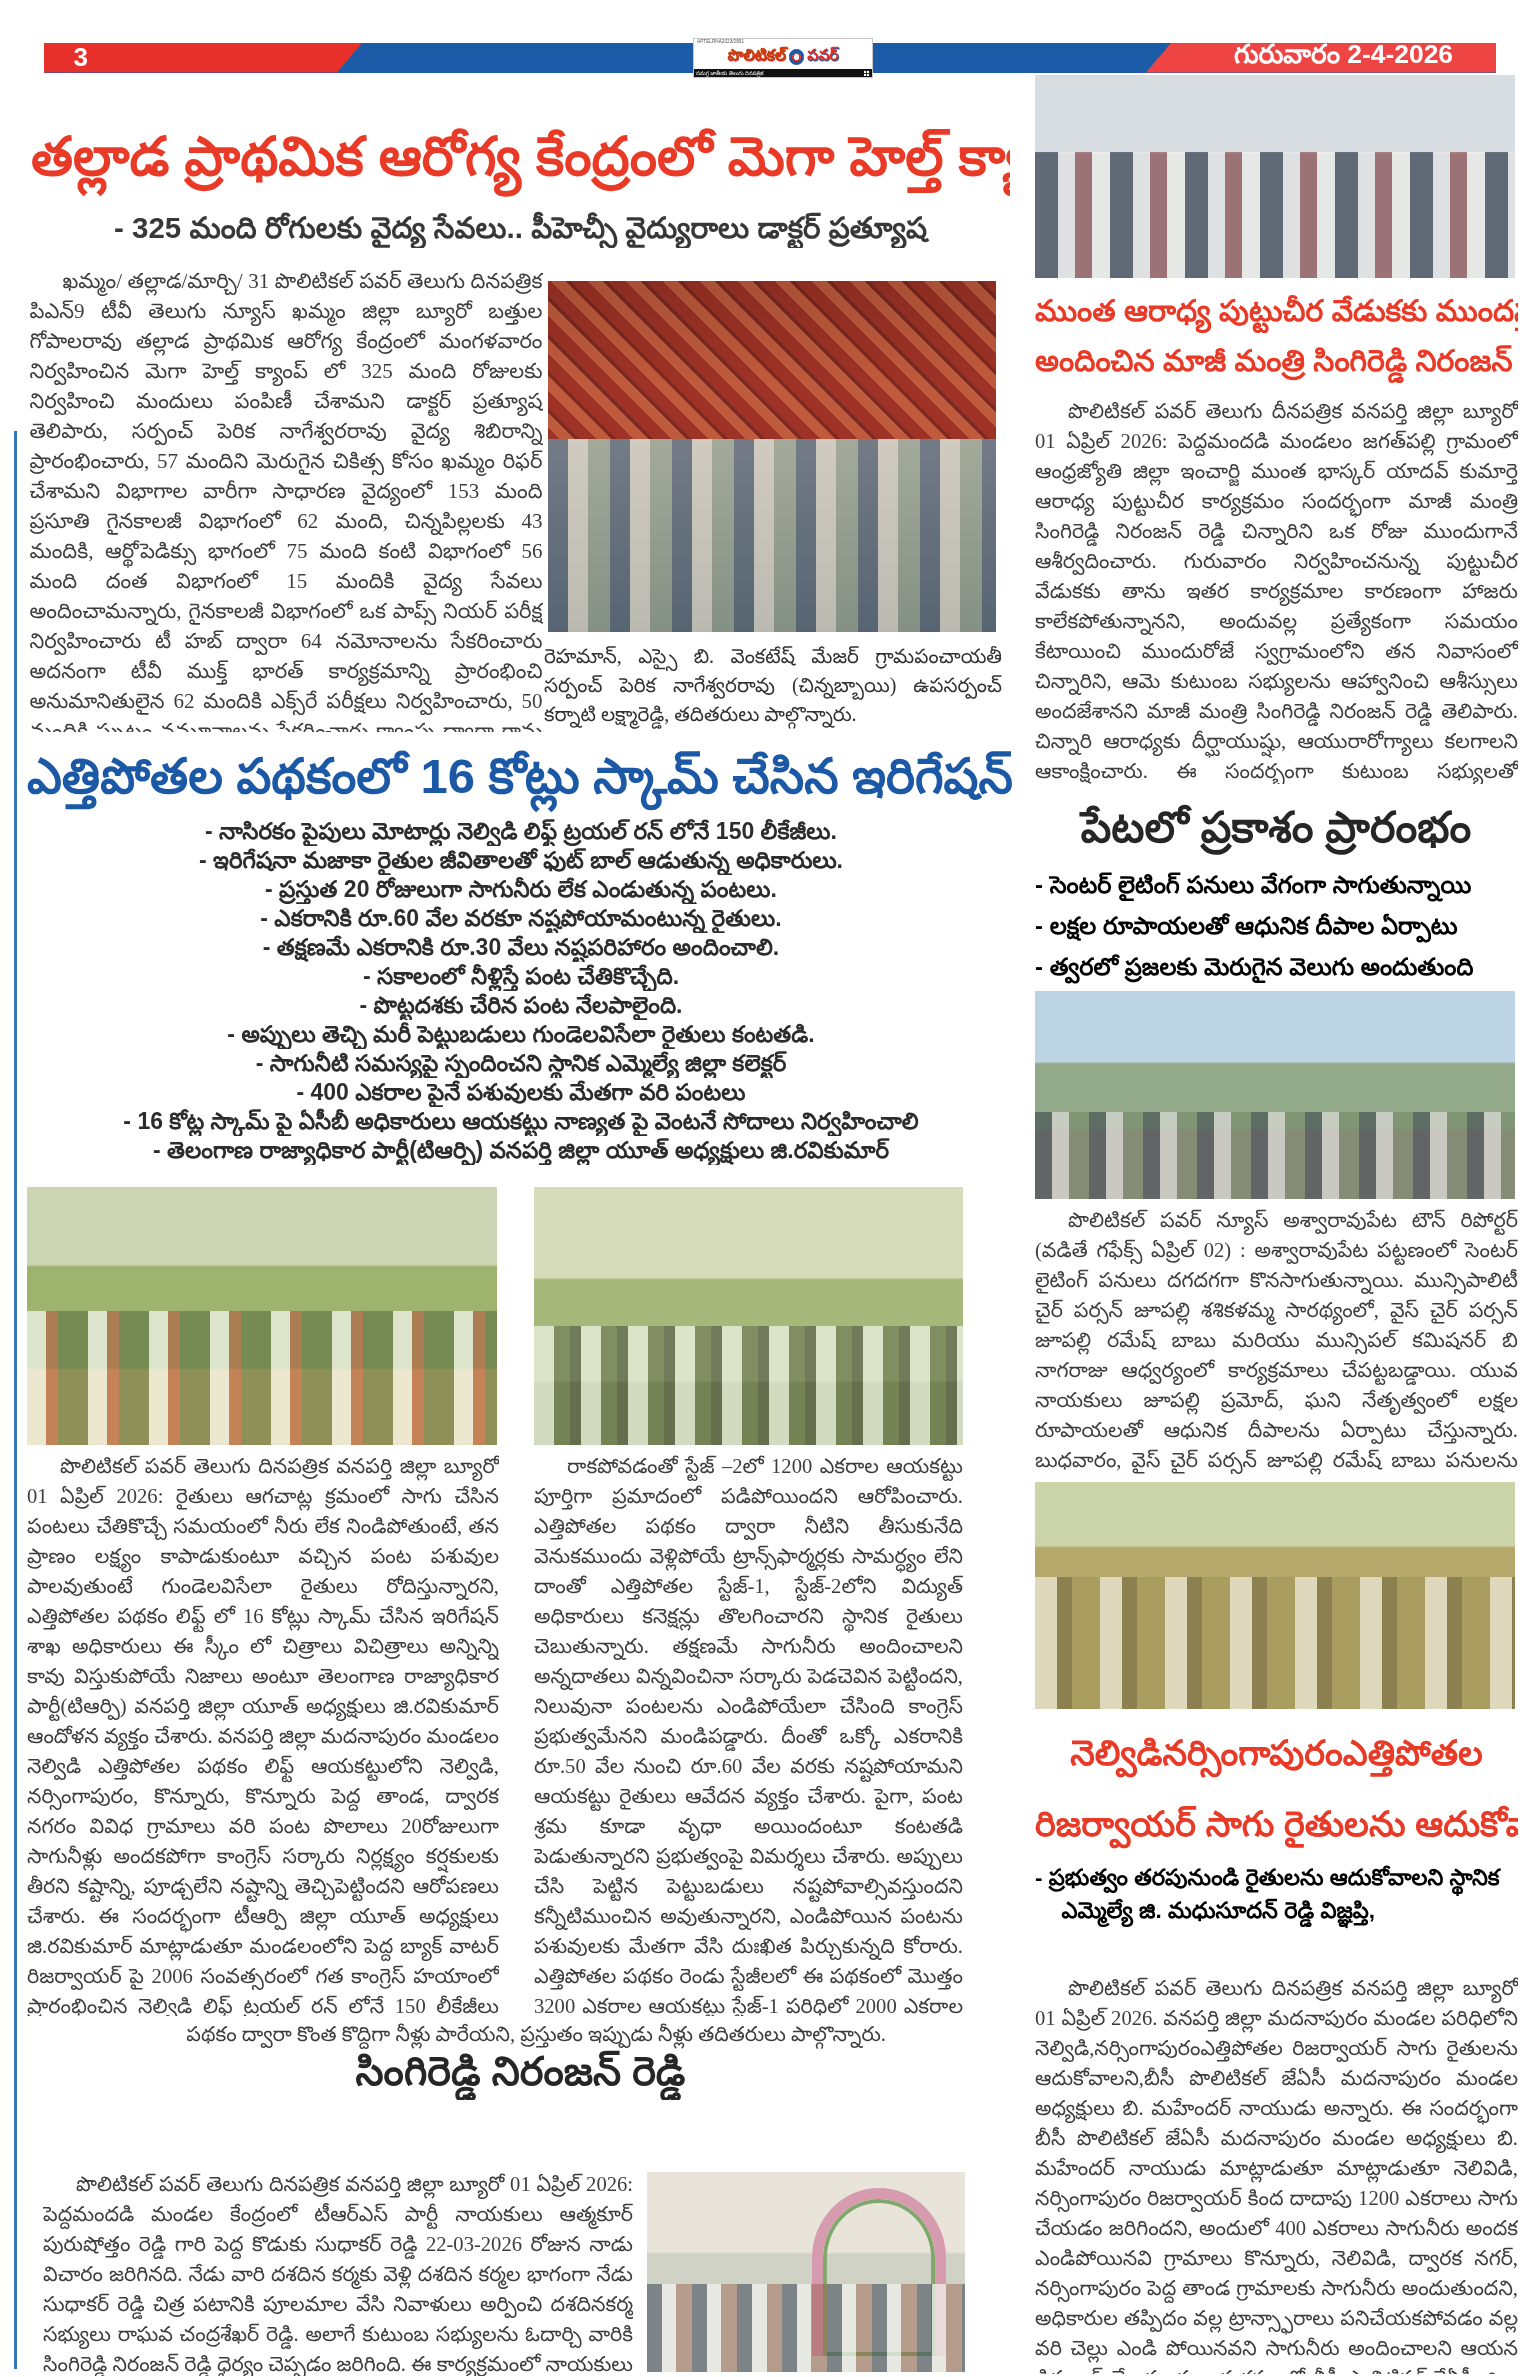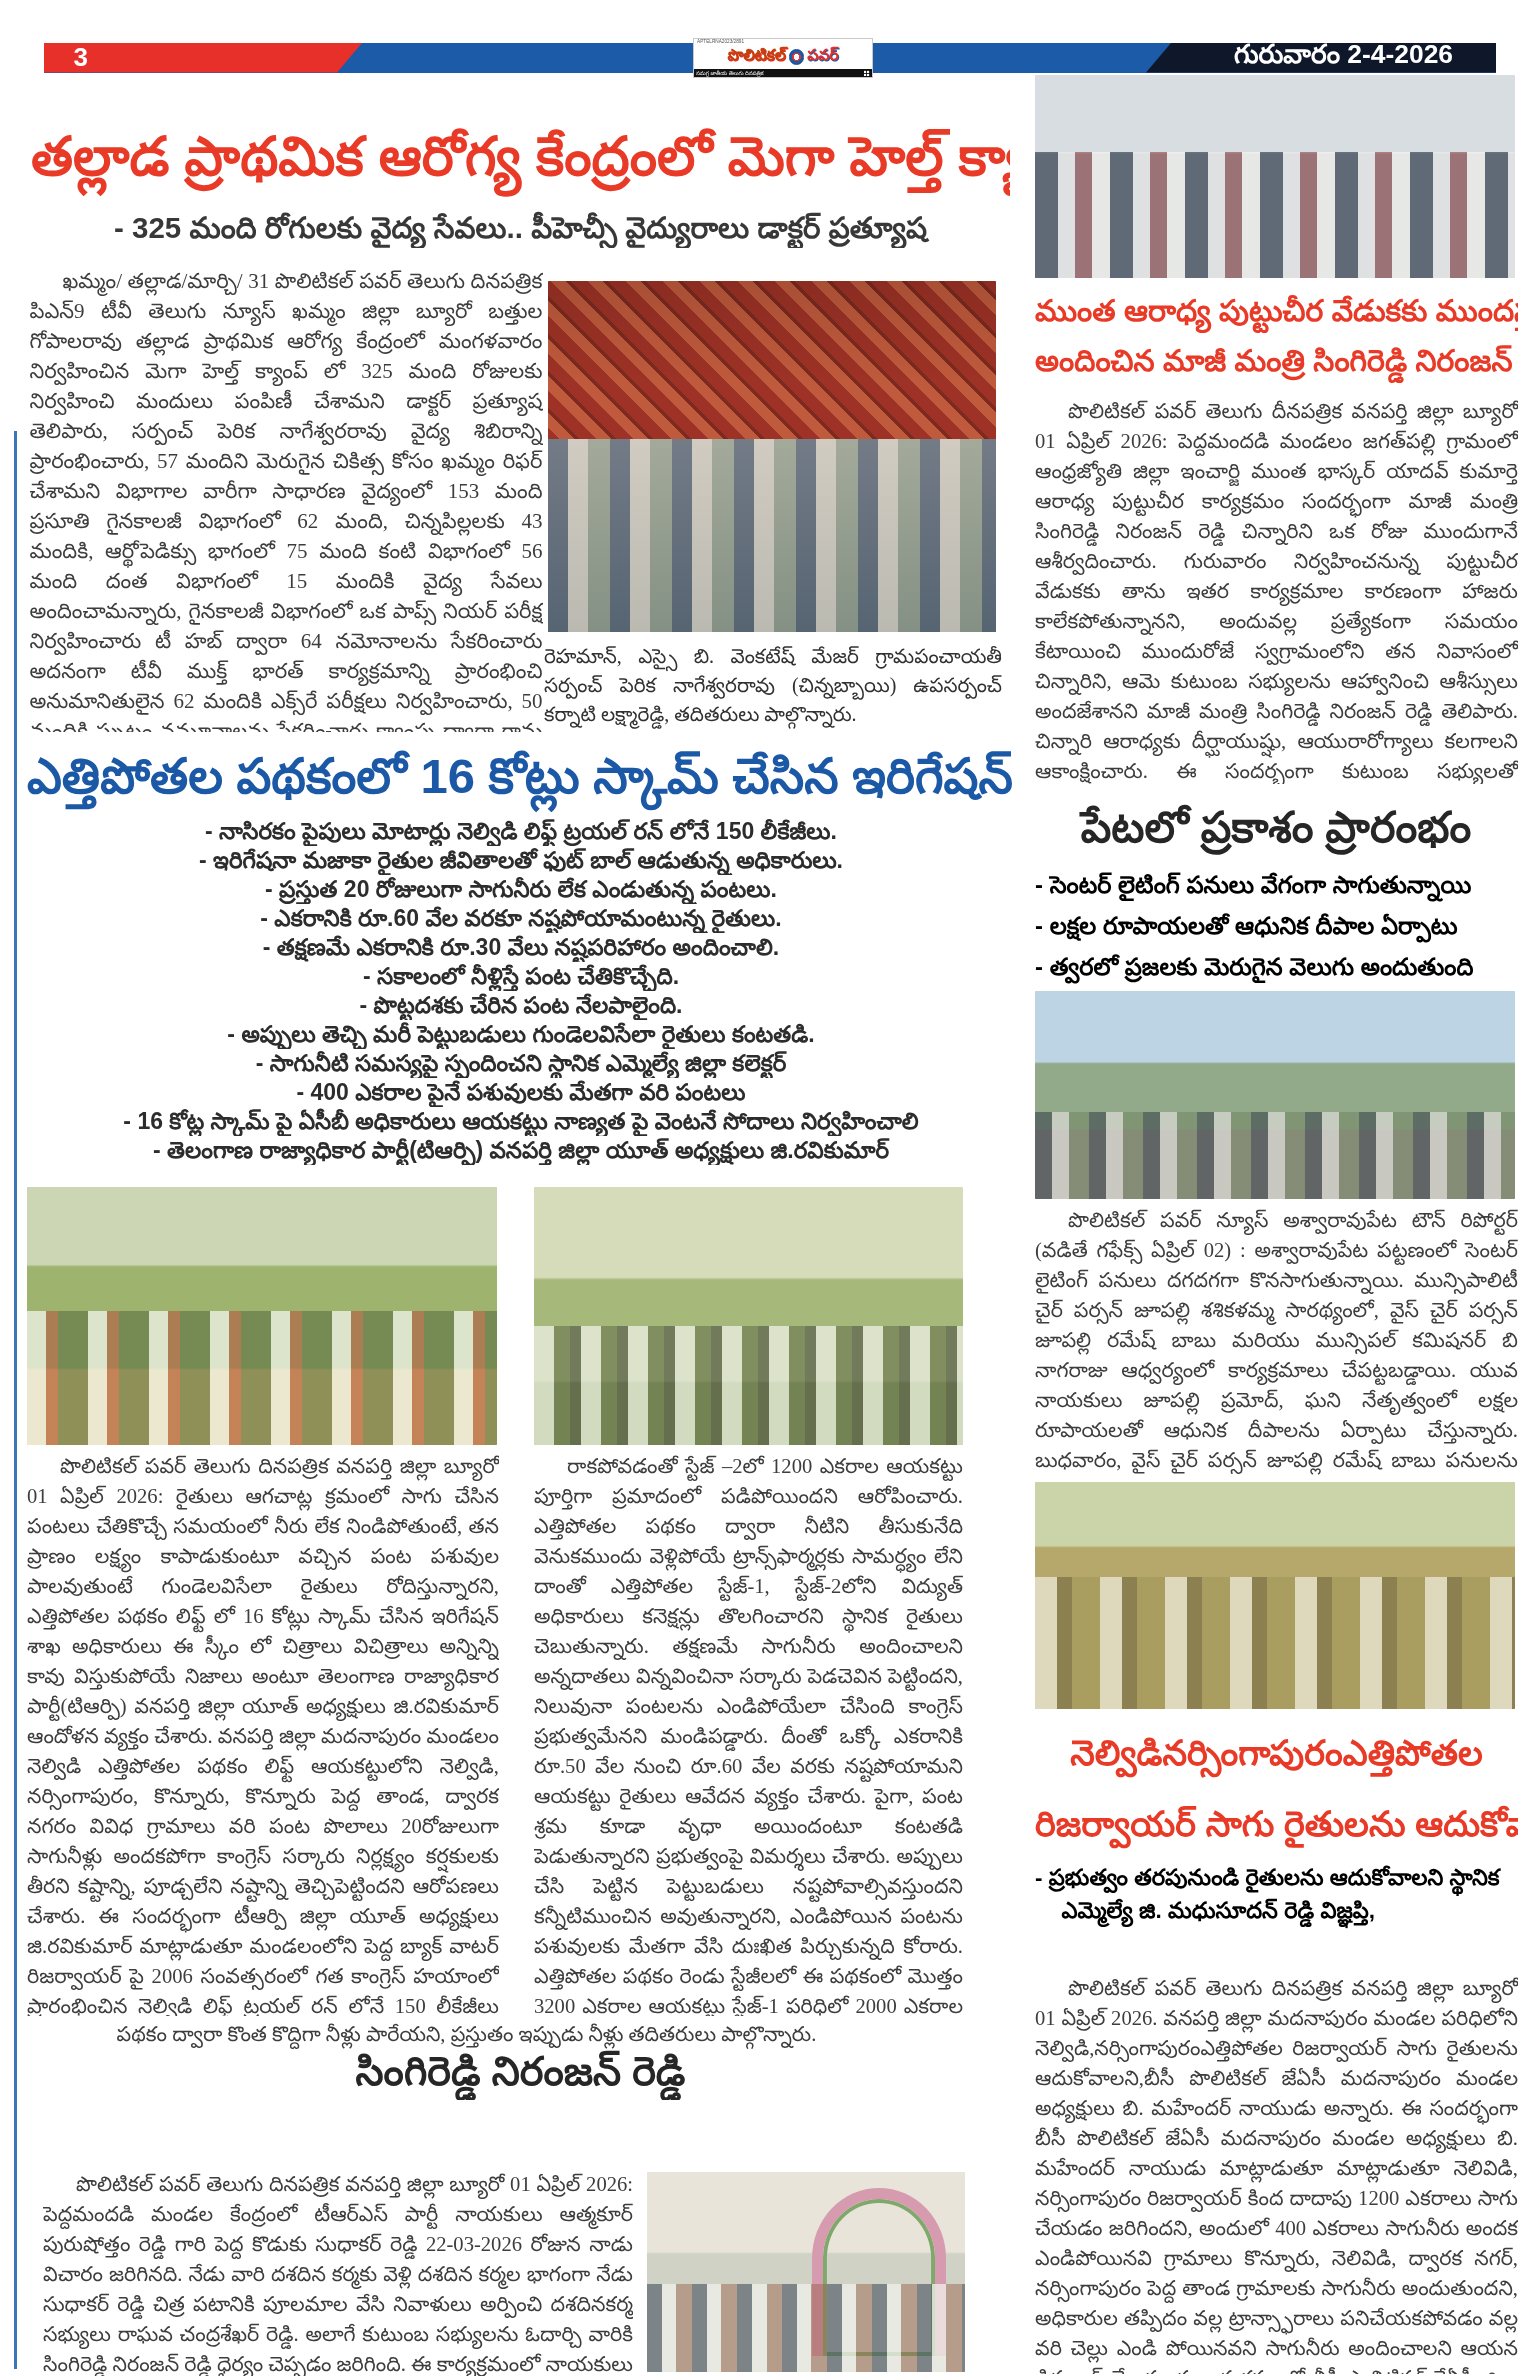--- a/index.html
+++ b/index.html
@@ -10,21 +10,21 @@
   }
   
   .topbar { position:absolute; left:44px; top:43px; width:1452px; height:29.5px; background:#1c5ba8; }
   .tb-red-left {
     position:absolute; left:0; top:0; width:318px; height:29.5px; background:#e7302a;
     clip-path:polygon(0 0,100% 0,calc(100% - 25px) 100%,0 100%);
     display:flex; align-items:center;
   }
   .tb-page-num { color:#ffffff; font-family:"Liberation Sans",sans-serif; font-weight:bold; font-size:26px; padding-left:29.5px; }
   .tb-red-right {
-    position:absolute; right:0; top:0; width:350px; height:29.5px; background:#0f172a;
+    position:absolute; right:0; top:0; width:350px; height:29.5px; background:#ef4444;
     clip-path:polygon(25px 0,100% 0,100% 100%,0 100%);
     display:flex; align-items:center; justify-content:flex-end;
   }
   .tb-date { color:#ffffff; font-family:"Liberation Sans",sans-serif; font-weight:bold; font-size:26.4px; padding-right:43px; }
   .masthead {
     position:absolute; left:649px; top:-4.7px; width:180px; height:40px; background:#ffffff;
     border:0.8px solid #c9c9c9; display:flex; flex-direction:column; overflow:hidden;
   }
   .mh-reg { font-family:"Liberation Sans",sans-serif; font-size:4.7px; color:#555; padding-left:3.1px; line-height:5.4px; }
   .mh-row { display:flex; align-items:center; justify-content:center; gap:3.1px; flex:1; }
@@ -54,21 +54,21 @@
   
   .body-text {
     position:absolute; color:#3d3d3d; text-align:justify; overflow:hidden;
     font-size:21px; line-height:30px; text-indent:33px;
   }
   #body-health { left:29.5px; top:266px; width:513px; height:466px; }
   #caption-health { left:544px; top:642px; width:458px; height:92px; font-size:20px; line-height:29px; text-indent:0; color:#313131; }
   #body-aaradhya { left:1035px; top:396px; width:483px; height:388px; font-size:20.6px; }
   #col-scam-left { left:27px; top:1451px; width:472px; height:565px; font-size:20.6px; }
   #col-scam-right { left:534px; top:1451px; width:429px; height:565px; font-size:20.6px; }
-  #scam-closing { left:47px; top:2019px; width:839px; height:31px; text-indent:0; font-size:20.6px; text-align:center; white-space:nowrap; }
+  #scam-closing { left:47px; top:2019px; width:839px; height:31px; text-indent:0; font-size:20.6px; text-align:right; white-space:nowrap; }
   #body-peta { left:1035px; top:1205px; width:483px; height:273px; font-size:20.6px; }
   #body-reservoir { left:1035px; top:1973px; width:483px; height:401px; font-size:20.6px; }
   #body-dashadina { left:43px; top:2169px; width:590px; height:207px; font-size:20.6px; }
   
   .bullets-center { position:absolute; left:47px; top:817px; width:948px; text-align:center; font-family:"Liberation Sans",sans-serif; font-weight:bold; color:#2d2d2d; }
   .bullets-center .b-line { font-size:23px; line-height:29px; white-space:nowrap; overflow:hidden; }
   .bullets-left { position:absolute; font-family:"Liberation Sans",sans-serif; font-weight:bold; color:#000000; }
   #bullets-peta { left:1035px; top:864px; width:483px; }
   #bullets-peta .b-line { font-size:24px; line-height:41px; white-space:nowrap; overflow:hidden; }
   #bullets-reservoir { left:1035px; top:1861px; width:483px; }

